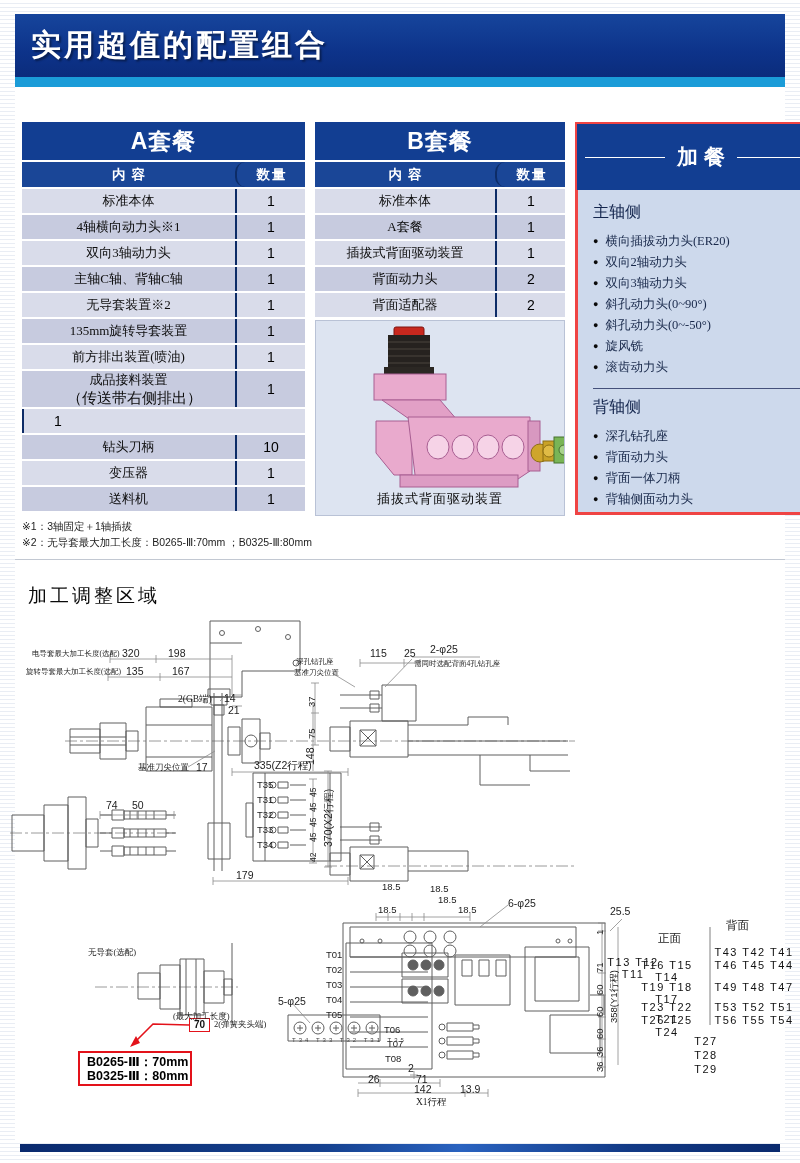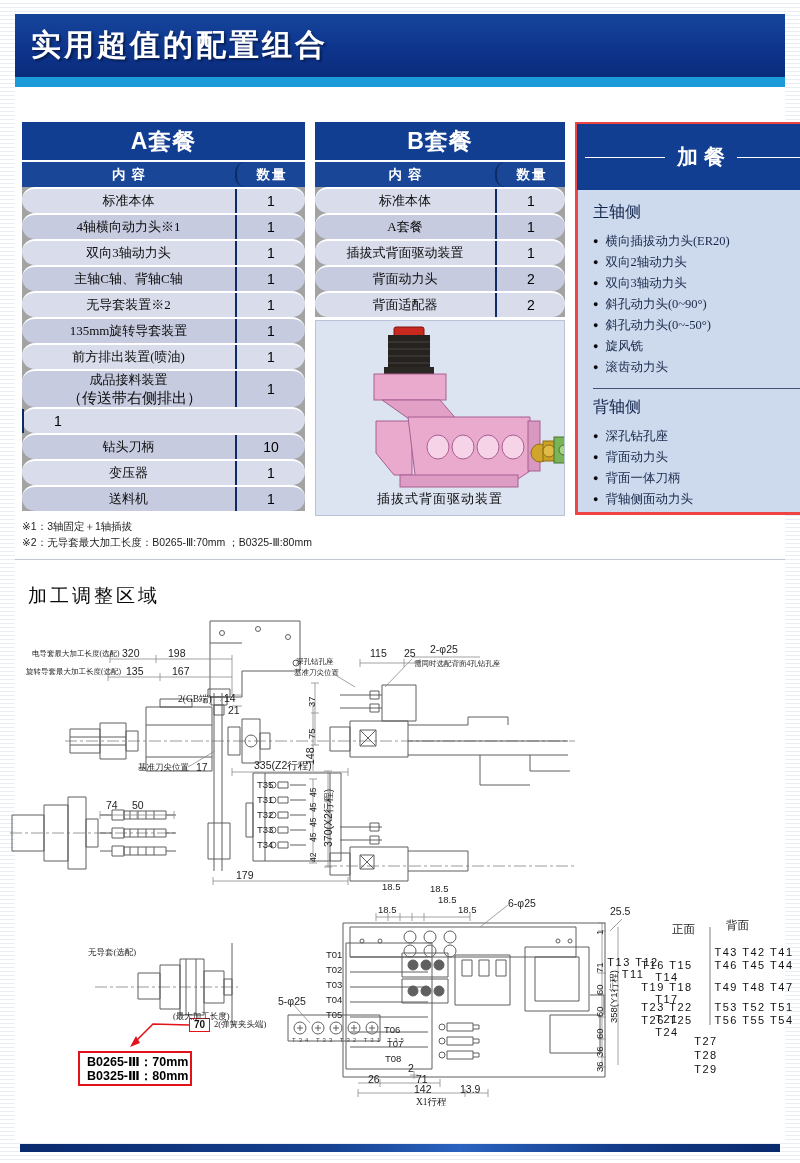--- a/index.html
+++ b/index.html
@@ -18,21 +18,21 @@
   
   .pkg{position:absolute;background:#a3a3a3;}
   #pkgA{left:22px;top:122px;width:283px;}
   #pkgB{left:315px;top:122px;width:250px;}
   .pkg-title{background:#123e92;color:#fff;font-weight:bold;font-size:23px;text-align:center;
        height:38px;line-height:38px;letter-spacing:1px;}
   .pkg-head{display:flex;background:#1a4697;color:#fff;font-weight:bold;font-size:13.5px;
        height:25px;line-height:25px;border-top:2px solid #fff;}
   .pkg-head .c1{flex:1;text-align:center;letter-spacing:6px;text-indent:6px;}
   .pkg-head .c2{width:68px;text-align:center;letter-spacing:2px;text-indent:2px;border-left:2px solid #0d2c67;border-radius:10px;}
-  .trow{display:flex;border-top:2px solid #fff;height:24px;border-radius:13px;}
+  .trow{display:flex;border-top:2px solid #fff;height:24px;}
   .trow.tall{height:36px;}
   .trow.odd{background:#d9dcea;}
   .trow.even{background:#c7cbdf;}
   .trow .c1{flex:1;display:flex;flex-direction:column;justify-content:center;text-align:center;
        font-family:"Liberation Serif","DejaVu Serif",serif;font-size:13px;color:#0d0d0d;}
   .trow .c2{width:68px;display:flex;align-items:center;justify-content:center;
        border-left:2px solid #0d2c67;font-size:14px;color:#000;}
   .sub{font-size:15px;padding-left:12px;}
   
   .b-image{position:absolute;left:315px;top:320px;width:250px;height:196px;background:#dde4f1;
@@ -412,21 +412,21 @@
   <div class="dlbl f10" style="left:600px;top:330px;">25.5</div>
   <div class="dlbl f9 rot" style="left:584px;top:360px;">1</div>
   <div class="dlbl f9 rot" style="left:584px;top:398px;">71</div>
   <div class="dlbl f9 rot" style="left:584px;top:420px;">60</div>
   <div class="dlbl f9 rot" style="left:584px;top:442px;">60</div>
   <div class="dlbl f9 rot" style="left:584px;top:464px;">60</div>
   <div class="dlbl f9 rot" style="left:584px;top:482px;">36</div>
   <div class="dlbl f9 rot" style="left:584px;top:497px;">36</div>
   <div class="dlbl f9 rot" style="left:598px;top:448px;">358(Y1行程)</div>
 
-  <div class="dlbl cn f11" style="left:648px;top:347px;margin-left:14px;">正面</div>
+  <div class="dlbl cn f11" style="left:648px;top:356px;">正面</div>
   <div class="dlbl cn f11" style="left:716px;top:343px;">背面</div>
   <div class="ttrow" style="left:585px;top:371px;width:76px;margin-top:10px;">T13 T12 T11</div>
   <div class="ttrow" style="left:619px;top:384px;width:76px;">T16 T15 T14</div>
   <div class="ttrow" style="left:619px;top:406px;width:76px;">T19 T18 T17</div>
   <div class="ttrow" style="left:619px;top:426px;width:76px;">T23 T22 T21</div>
   <div class="ttrow" style="left:619px;top:439px;width:76px;">T26 T25 T24</div>
   <div class="ttrow" style="left:704px;top:371px;width:80px;">T43 T42 T41</div>
   <div class="ttrow" style="left:704px;top:384px;width:80px;">T46 T45 T44</div>
   <div class="ttrow" style="left:704px;top:406px;width:80px;">T49 T48 T47</div>
   <div class="ttrow" style="left:704px;top:426px;width:80px;">T53 T52 T51</div>

